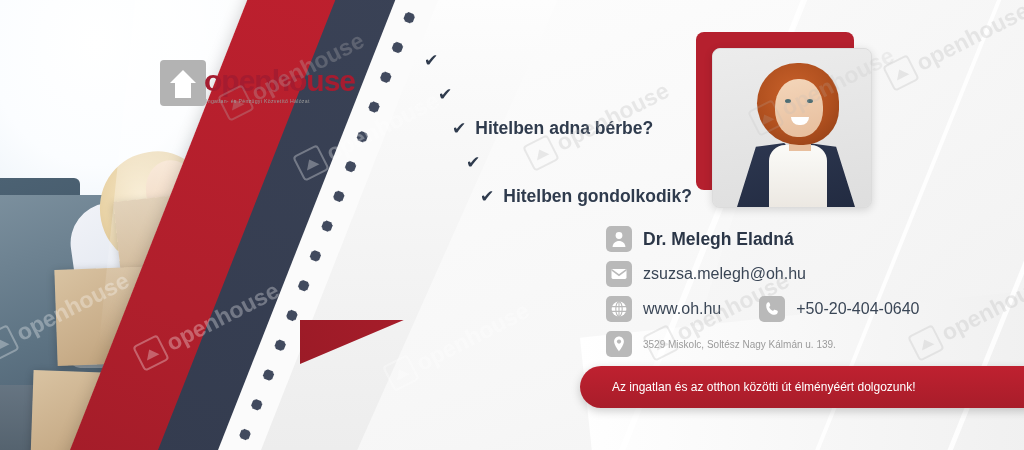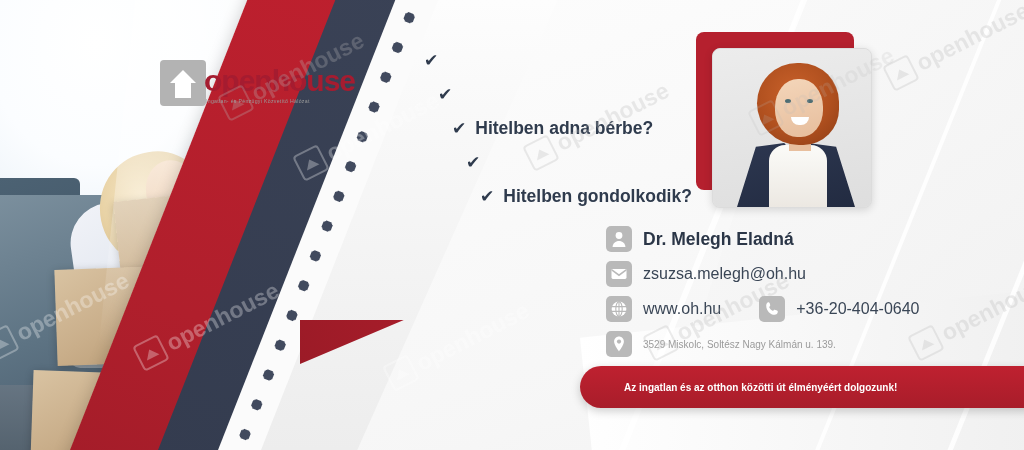--- a/index.html
+++ b/index.html
@@ -142,21 +142,21 @@
   .cname{font-size:17.5px;font-weight:bold;color:#2b3647;white-space:nowrap;}
   .ctext{font-size:16px;color:#3a4656;white-space:nowrap;}
   .caddr{font-size:10px;color:#9b9b9b;white-space:nowrap;}
   .phone-wrap{display:flex;align-items:center;margin-left:38px;}
 
   
   .banner{position:absolute;left:580px;top:366px;width:460px;height:42px;
     background:linear-gradient(180deg,#bf2130,#a81d2a);
     border-radius:21px 0 0 21px;display:flex;align-items:center;
     box-shadow:0 3px 10px rgba(0,0,0,.2);}
-  .banner span{color:#ffffff;font-size:10px;font-weight:bold;margin-left:44px;white-space:nowrap;}
+  .banner span{color:#ffffff;font-size:12px;font-weight:normal;margin-left:32px;white-space:nowrap;}
 
   
   .wm{position:absolute;transform:rotate(-27deg);display:flex;align-items:center;
     opacity:.30;pointer-events:none;color:#ffffff;font-size:23px;font-weight:600;}
   .wm .tag{width:24px;height:24px;border:2px solid #ffffff;border-radius:4px;margin-right:5px;position:relative;}
   .wm .tag::after{content:"";position:absolute;left:5px;top:8px;width:0;height:0;
     border-left:7px solid transparent;border-right:7px solid transparent;border-bottom:9px solid #ffffff;}
   .wm.dark{color:#b9b9b9;opacity:.28;}
   .wm.dark .tag{border-color:#b9b9b9;}
   .wm.dark .tag::after{border-bottom-color:#b9b9b9;}
@@ -278,21 +278,21 @@
             <path d="M1.8 6.6h14.4M1.8 11.4h14.4M9 1.6v14.8" stroke="#b9b9b9" stroke-width="1.1"></path>
           </svg>
       </span>
       <span class="ctext">www.oh.hu</span>
       <span class="phone-wrap">
         <span class="icon">
           <svg width="18" height="18" viewBox="0 0 18 18">
               <path d="M5.2 2.2c.8 0 1.3.5 1.6 1.4.2.7.4 1.3.4 1.8 0 .7-.6 1.1-1.1 1.5.8 1.9 2.1 3.2 4 4 .4-.5.8-1.1 1.5-1.1.5 0 1.1.2 1.8.4.9.3 1.4.8 1.4 1.6 0 1.8-1.5 3-3.2 3C7.4 14.8 3.2 10.6 3.2 5.4c0-1.7 1.2-3.2 2-3.2z" fill="#fff"></path>
             </svg>
         </span>
-        <span class="ctext">+36-20-404-0640</span>
+        <span class="ctext">+50-20-404-0640</span>
       </span>
     </div>
 
     <div class="crow">
       <span class="icon">
         <svg width="18" height="18" viewBox="0 0 18 18">
             <path d="M9 1.6c-2.7 0-4.9 2.2-4.9 4.9C4.1 10.2 9 16.4 9 16.4s4.9-6.2 4.9-9.9c0-2.7-2.2-4.9-4.9-4.9z" fill="#fff"></path>
             <circle cx="9" cy="6.6" r="2.1" fill="#b9b9b9"></circle>
           </svg>
       </span>

